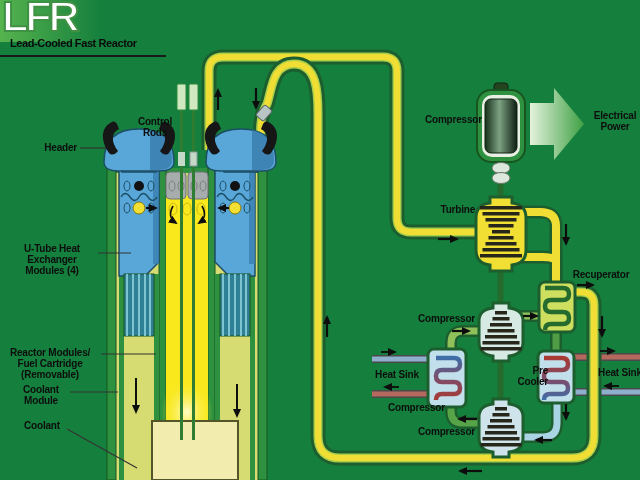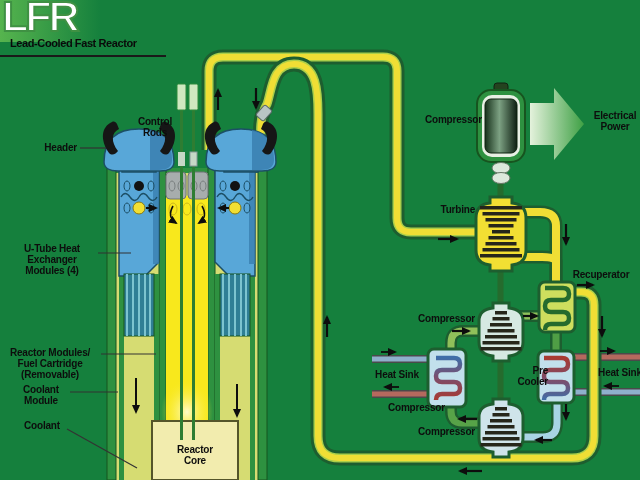--- a/index.html
+++ b/index.html
@@ -308,22 +308,20 @@
 Rods</div>
   <div class="lbl c" style="left:6px;top:243px;width:92px;">U-Tube Heat
 Exchanger
 Modules (4)</div>
   <div class="lbl c" style="left:0px;top:347px;width:100px;">Reactor Modules/
 Fuel Cartridge
 (Removable)</div>
   <div class="lbl c" style="left:14px;top:384px;width:54px;">Coolant
 Module</div>
   <div class="lbl c" style="left:18px;top:420px;width:48px;">Coolant</div>
-  <div class="lbl c" style="left:152px;top:444px;width:86px;">Reactor
-Core</div>
 
   <div class="lbl r" style="left:425px;top:114px;width:50px;">Compressor</div>
   <div class="lbl c" style="left:588px;top:110px;width:54px;">Electrical
 Power</div>
   <div class="lbl r" style="left:430px;top:204px;width:45px;">Turbine</div>
   <div class="lbl c" style="left:558px;top:269px;width:64px;margin-left:11px;">Recuperator</div>
   <div class="lbl r" style="left:418px;top:313px;width:57px;">Compressor</div>
   <div class="lbl r" style="left:418px;top:426px;width:57px;">Compressor</div>
   <div class="lbl r" style="left:508px;top:365px;width:40px;">Pre
 Cooler</div>

